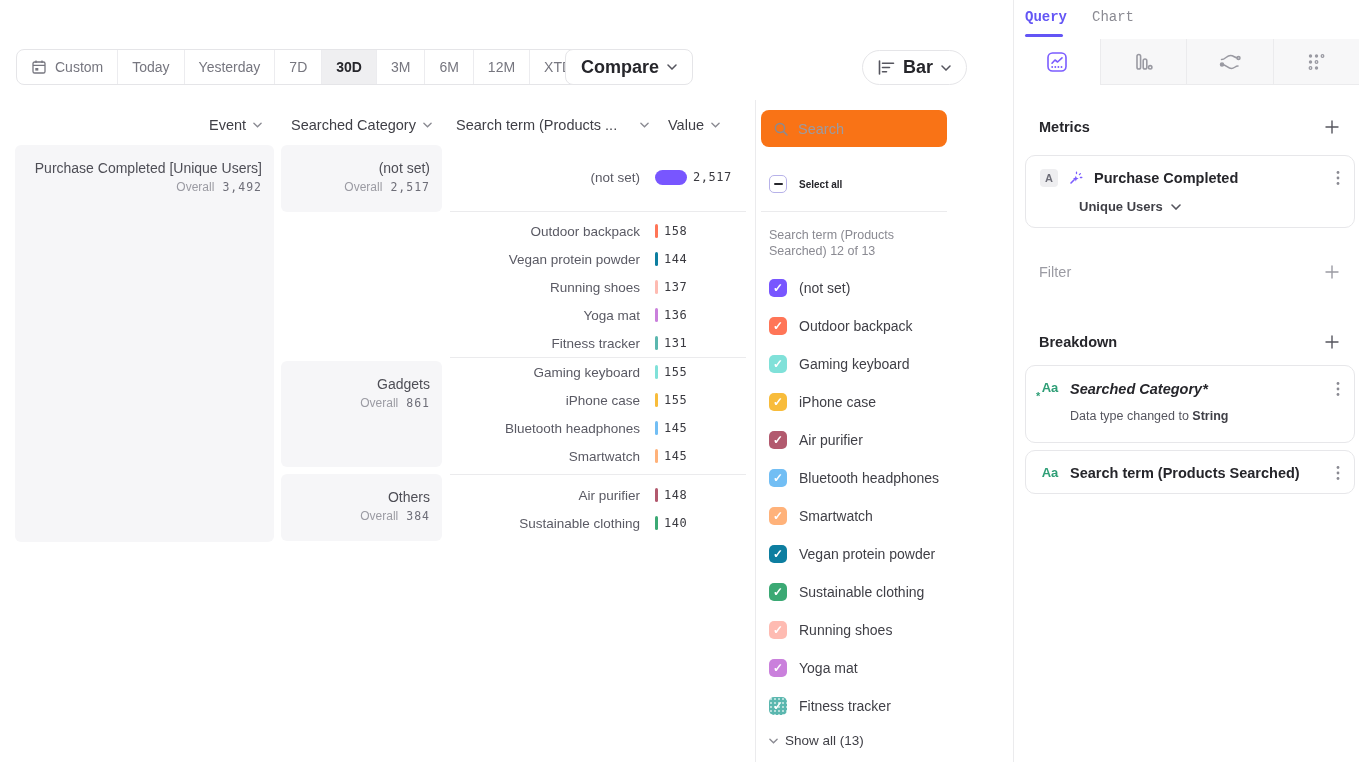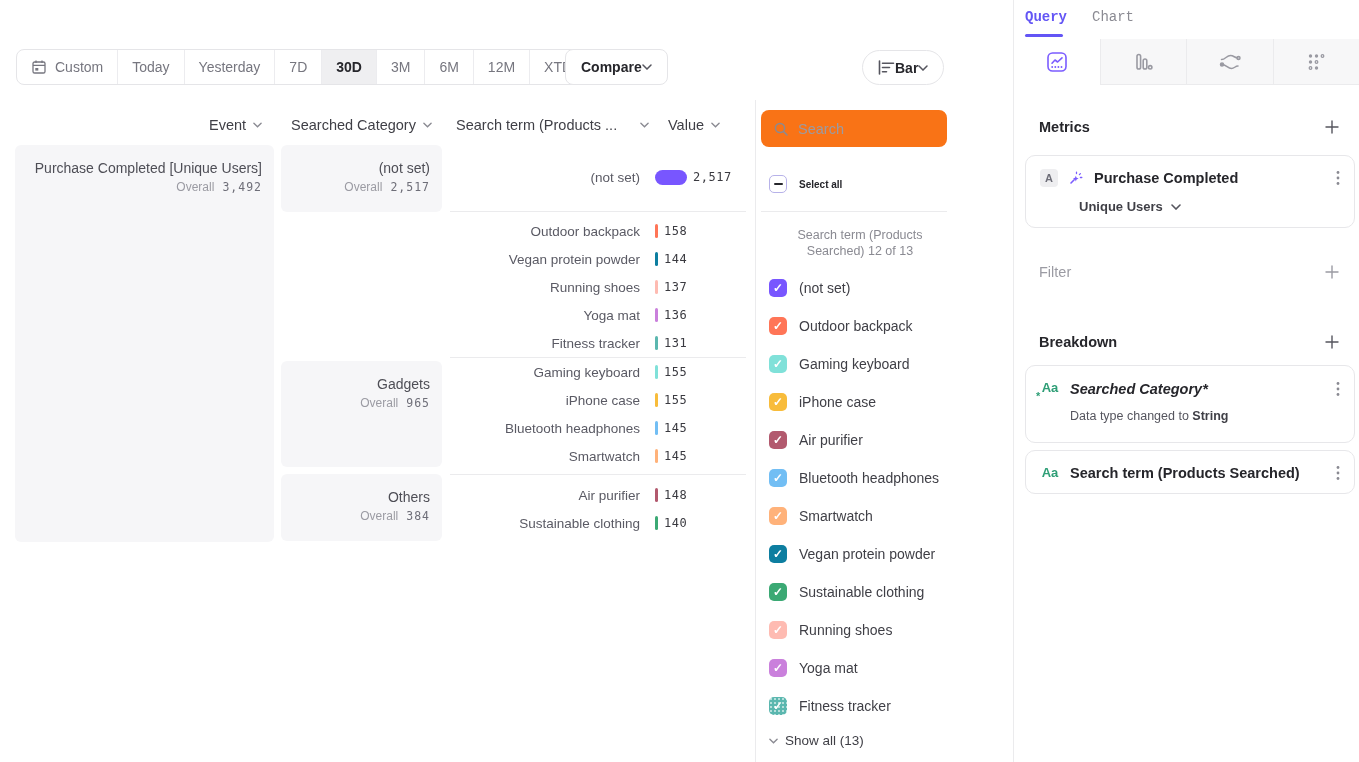--- a/index.html
+++ b/index.html
@@ -7,22 +7,22 @@
   body { font-family:"Liberation Sans",sans-serif; background:#fff; color:#26262B; }
   #app { position:relative; width:1359px; height:762px; overflow:hidden; background:#fff; }
 
   
   .segmented { position:absolute; left:16px; top:49px; height:36px; display:flex; align-items:stretch;
     border:1px solid #E5E5E8; border-radius:8px; overflow:hidden; background:#fff; }
   .seg { display:flex; align-items:center; gap:8px; padding:0 14px; font-size:14px; color:#76767F;
     border-right:1px solid #ECECEF; cursor:pointer; white-space:nowrap; }
   .seg:last-child { border-right:none; }
   .seg.sel { background:#EFEFF1; color:#26262B; font-weight:700; }
-  .btn { position:absolute; height:36px; display:flex; align-items:center; padding:0 15px;
-    border:1px solid #E5E5E8; border-radius:8px; background:#fff; font-size:14px; font-weight:700; color:#26262B; cursor:pointer; }
+  .btn { position:absolute; height:36px; display:flex; align-items:center; gap:8px; padding:0 15px;
+    border:1px solid #E5E5E8; border-radius:8px; background:#fff; font-size:18px; font-weight:700; color:#26262B; cursor:pointer; }
   .btn.pill { border-radius:18px; height:35px; font-weight:700; }
 
   
   .colhead { position:absolute; top:117px; display:flex; align-items:center; gap:7px; font-size:14.5px; color:#3F3F46; font-weight:400; cursor:pointer; white-space:nowrap; }
 
   
   .gbox { position:absolute; background:#F6F6F8; border-radius:6px; text-align:right; padding:15px 12px 0 0; }
   .gname { font-size:14px; color:#4E4E56; white-space:nowrap; }
   .gov { margin-top:4px; font-size:12px; color:#9B9BA3; }
   .gnum { font-family:"DejaVu Sans Mono",monospace; font-size:11.5px; color:#6E6E78; letter-spacing:1px; margin-left:8px; }
@@ -39,21 +39,21 @@
 
   
   .searchbox { position:absolute; left:761px; top:110px; width:186px; height:37px; background:#f97316; border-radius:8px;
     display:flex; align-items:center; padding:0 12px; gap:9px; }
   .searchbox input { border:none; outline:none; background:transparent; font-family:"Liberation Sans",sans-serif; font-size:14.5px; color:#3F3F46; width:130px; }
   .searchbox input::placeholder { color:#9B9BA3; }
   .selrow { position:absolute; left:769px; top:175px; display:flex; align-items:center; gap:12px; cursor:pointer; }
   .cb-ind { width:18px; height:18px; border:1.5px solid #B7B2E9; border-radius:5px; background:#fff; display:flex; align-items:center; justify-content:center; }
   .cb-ind .minus { width:9px; height:2px; background:#26262B; border-radius:1px; }
   .sellabel { font-size:10px; font-weight:700; color:#26262B; }
-  .grouplabel { position:absolute; left:769px; top:227px; width:182px; font-size:12.5px; line-height:16px; color:#8A8A92;text-align:center; }
+  .grouplabel { position:absolute; left:769px; top:227px; width:182px; font-size:12.5px; line-height:16px; color:#8A8A92; }
   .litem { position:absolute; left:769px; display:flex; align-items:center; gap:12px; height:18px; cursor:pointer; }
   .cb { width:18px; height:18px; border-radius:5px; display:flex; align-items:center; justify-content:center; flex:none; }
   .cb .chk { color:#fff; font-size:12px; font-weight:700; line-height:1; }
   .cb.dots { background-image:radial-gradient(rgba(255,255,255,0.55) 1px, transparent 1.3px); background-size:4px 4px; }
   .lilabel { font-size:14px; color:#3F3F46; white-space:nowrap; }
   .showall { position:absolute; left:769px; top:733px; display:flex; align-items:center; gap:7px; font-size:13.5px; color:#3F3F46; cursor:pointer; }
 
   
   .qtabs { position:absolute; left:1025px; top:9px; display:flex; gap:25px; font-size:14px;font-family:Liberation Mono, monospace; }
   .qtab-label { cursor:pointer; }
@@ -190,21 +190,21 @@
     <div class="gname">Purchase Completed [Unique Users]</div>
     <div class="gov"><span>Overall</span><span class="gnum">3,492</span></div>
   </div>
 
   <div class="gbox" style="left:281px; top:145px; width:161px; height:67px;">
     <div class="gname">(not set)</div>
     <div class="gov"><span>Overall</span><span class="gnum">2,517</span></div>
   </div>
   <div class="gbox" style="left:281px; top:361px; width:161px; height:106px;">
     <div class="gname">Gadgets</div>
-    <div class="gov"><span>Overall</span><span class="gnum">965</span></div>
+    <div class="gov"><span>Overall</span><span class="gnum">861</span></div>
   </div>
   <div class="gbox" style="left:281px; top:474px; width:161px; height:67px;">
     <div class="gname">Others</div>
     <div class="gov"><span>Overall</span><span class="gnum">384</span></div>
   </div>
 
   <div class="trow" style="top:169px;">
     <span class="tlabel">(not set)</span>
     <span class="tbar bar-lg" style="background-color: rgb(120, 86, 255);"></span>
     <span class="tval">2,517</span>

